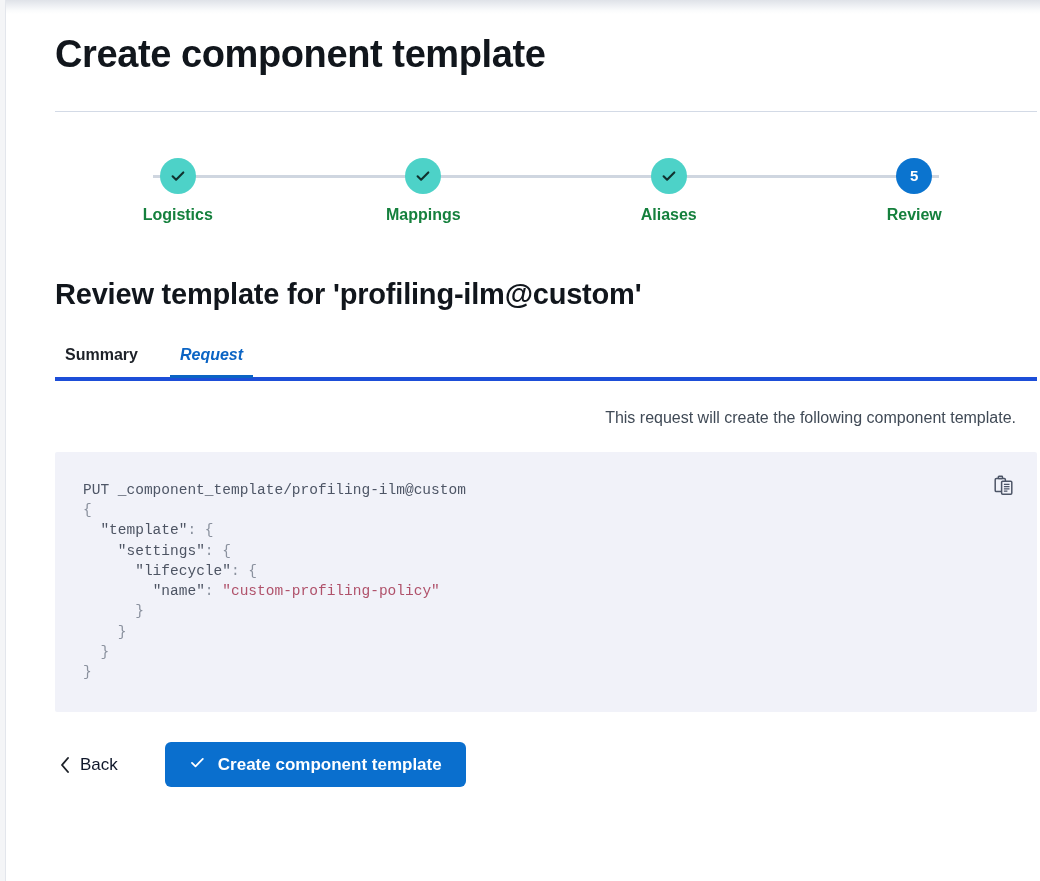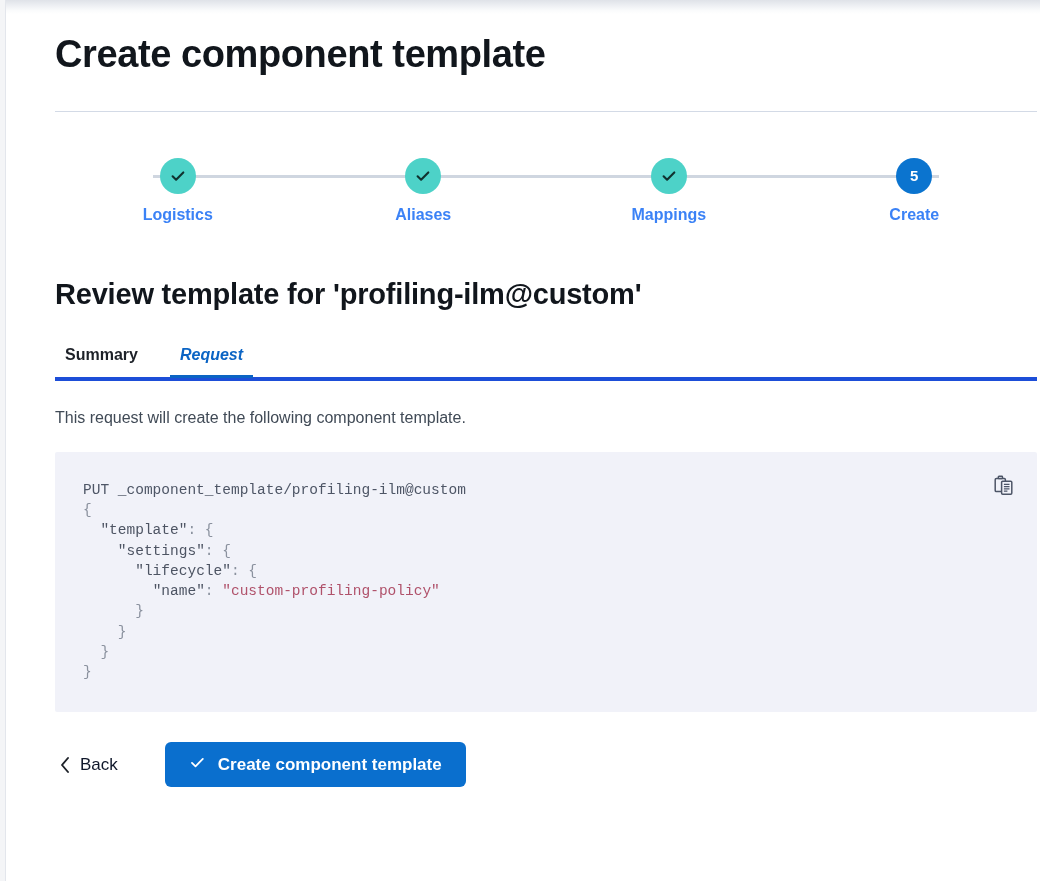--- a/index.html
+++ b/index.html
@@ -98,21 +98,21 @@
     font-weight: 600;
     background: #4dd2c8;
   }
   .step.is-current .step-circle {
     background: #0b74cf;
   }
   .step-label {
     margin-top: 12px;
     font-size: 16px;
     font-weight: 700;
-    color: #3b82f6;
+    color: #15803d;
     white-space: nowrap;
   }
   .step-line {
     position: absolute;
     top: 17px;
     height: 3px;
     background: #cfd6e0;
     z-index: 1;
   }
   .check-svg { display: block; }
@@ -157,20 +157,21 @@
     background: #0b64c4;
   }
 
   
   .description {
     margin-top: 26px;
     margin-left: 24px;
     font-size: 16px;
     color: #404a56;
     line-height: 1.4;
+    text-align: right;
   }
 
   
   .code-panel {
     position: relative;
     margin-top: 23px;
     margin-left: 24px;
     width: 982px;
     height: 260px;
     background: #f1f2f9;
@@ -275,35 +276,35 @@
           <div class="step-label">Logistics</div>
         </div>
 
 
         <div class="step">
           <div class="step-circle">
             <svg class="check-svg" width="18" height="18" viewBox="0 0 18 18" aria-hidden="true">
               <path d="M3.6 9.3 L7.1 12.7 L14.3 5.4" fill="none" stroke="#10322f" stroke-width="2.1" stroke-linecap="round" stroke-linejoin="round"></path>
             </svg>
           </div>
-          <div class="step-label">Aliases</div>
+          <div class="step-label">Mappings</div>
         </div>
 
         <div class="step">
           <div class="step-circle">
             <svg class="check-svg" width="18" height="18" viewBox="0 0 18 18" aria-hidden="true">
               <path d="M3.6 9.3 L7.1 12.7 L14.3 5.4" fill="none" stroke="#10322f" stroke-width="2.1" stroke-linecap="round" stroke-linejoin="round"></path>
             </svg>
           </div>
-          <div class="step-label">Mappings</div>
+          <div class="step-label">Aliases</div>
         </div>
 
         <div class="step is-current">
           <div class="step-circle">5</div>
-          <div class="step-label">Create</div>
+          <div class="step-label">Review</div>
         </div>
 
       </div>
     </div>
 
     <h2 class="section-title">Review template for 'profiling-ilm@custom'</h2>
 
     <div class="tabs">
       <button class="tab">Summary</button>
       <button class="tab is-active">Request</button>

